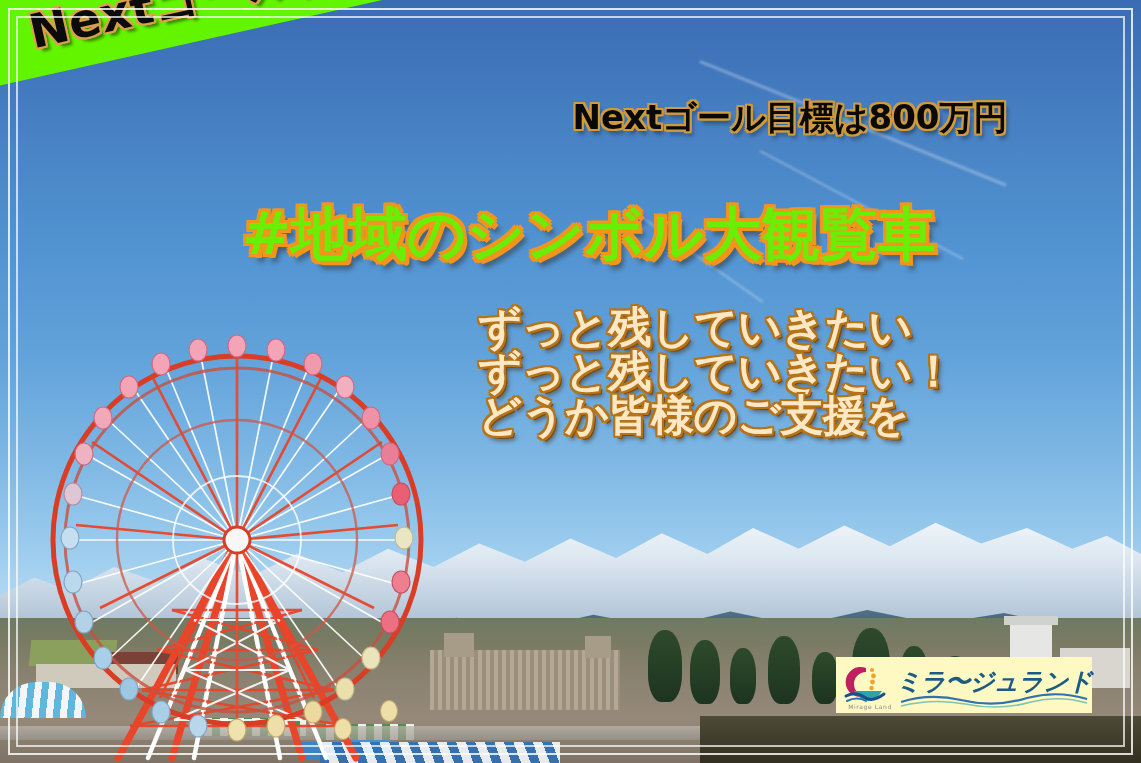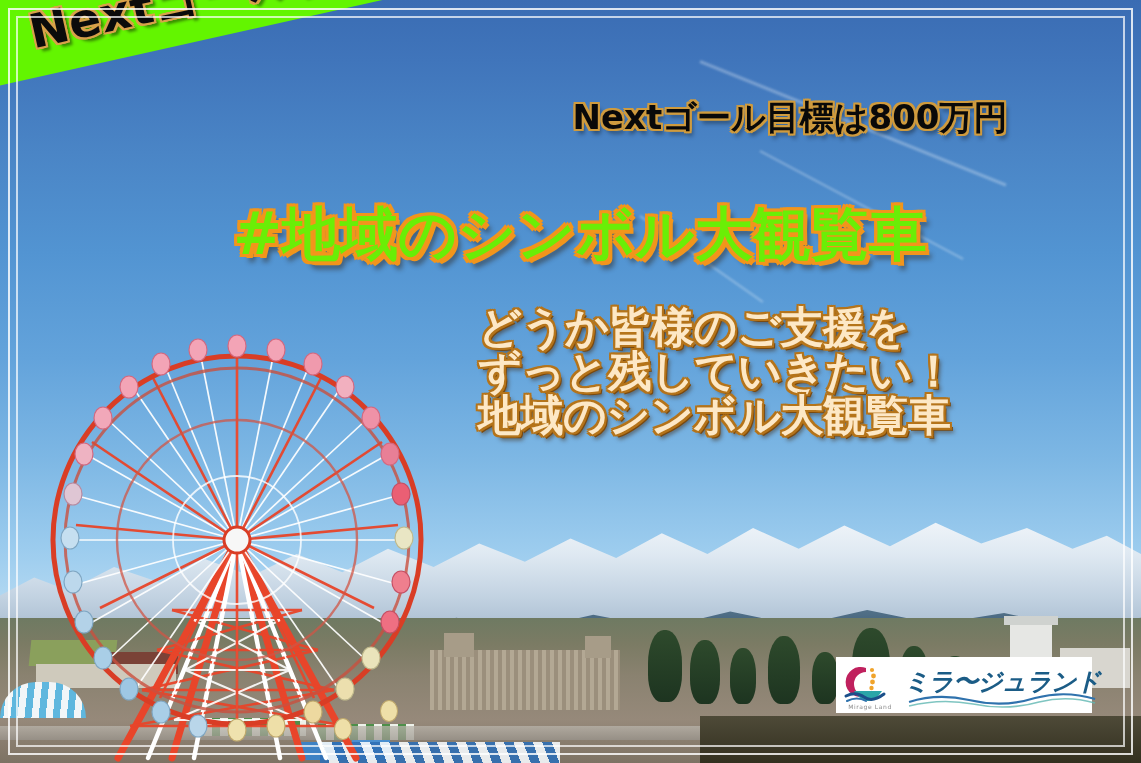--- a/index.html
+++ b/index.html
@@ -92,21 +92,21 @@
     font-size:34px; font-weight:bold; color:#090909;
     text-align:center; white-space:nowrap; letter-spacing:0px;
     text-shadow:
       2px 0 0 #cf9b3e, -2px 0 0 #cf9b3e, 0 2px 0 #cf9b3e, 0 -2px 0 #cf9b3e,
       2px 2px 0 #cf9b3e, -2px 2px 0 #cf9b3e, 2px -2px 0 #cf9b3e, -2px -2px 0 #cf9b3e,
       3px 5px 4px rgba(0,0,0,.4);
   }
 
   
   .hashtag {
-    position:absolute; left:150px; top:196px; width:860px;
+    position:absolute; left:159px; top:196px; width:860px;
     font-size:58px; font-weight:bold; color:#6aee06;
     text-align:center; white-space:nowrap;
     text-shadow:
       3px 0 0 #f2951c, -3px 0 0 #f2951c, 0 3px 0 #f2951c, 0 -3px 0 #f2951c,
       3px 3px 0 #f2951c, -3px 3px 0 #f2951c, 3px -3px 0 #f2951c, -3px -3px 0 #f2951c,
       2px 2px 0 #f2951c, 4px 4px 0 #f2951c,
       6px 8px 5px rgba(40,20,0,.45);
   }
 
   
@@ -120,24 +120,23 @@
     text-shadow:
       2px 0 0 #b5741a, -2px 0 0 #b5741a, 0 2px 0 #b5741a, 0 -2px 0 #b5741a,
       2px 2px 0 #b5741a, -2px 2px 0 #b5741a, 2px -2px 0 #b5741a, -2px -2px 0 #b5741a,
       3px 3px 0 #7a4a10, 4px 5px 4px rgba(60,30,0,.55);
   }
 
   
   .logo-box {
     position:absolute; left:836px; top:657px;
     width:256px; height:56px;
-    background:#ffffff;
+    background:#fef9c3;
     display:flex; align-items:center;
     padding:3px 6px;
-    gap:8px;
   }
   .logo-mark { width:54px; height:50px; flex:0 0 54px; position:relative; }
   .logo-mark svg { width:100%; height:100%; }
   .logo-sub {
     position:absolute; bottom:0px; left:2px; width:52px;
     font-size:6px; color:#8a8a8a; letter-spacing:.6px; text-align:center;
     font-family:"DejaVu Sans","Liberation Sans",sans-serif;
   }
   .logo-word {
     flex:1; position:relative; height:50px;
@@ -370,23 +369,23 @@
   <div style="position:absolute;left:334px;top:718px;width:18px;height:22px;border-radius:50%;background:#eedfa8;border:1px solid #bfa86c;"></div>
 
   <div class="banner"></div>
   <div class="banner-text">Nextゴール挑戦中!</div>
 
   <div class="goal-line">Nextゴール目標は800万円</div>
 
   <div class="hashtag">#地域のシンボル大観覧車</div>
 
   <div class="body-copy">
+    <div class="ln">ずっと残していきたい</div>
+    <div class="ln">ずっと残していきたい！</div>
     <div class="ln">どうか皆様のご支援を</div>
-    <div class="ln">ずっと残していきたい！</div>
-    <div class="ln">地域のシンボル大観覧車</div>
   </div>
 
   <div class="logo-box">
     <div class="logo-mark">
       <svg viewBox="0 0 54 50" xmlns="http://www.w3.org/2000/svg">
 
         <path d="M30 8 A15 15 0 1 0 30 36 A11.5 11.5 0 1 1 30 12 Z" fill="#c0215e" transform="translate(-6,0)"></path>
 
         <circle cx="30" cy="10" r="2.1" fill="#f0a32a"></circle>
         <circle cx="31.5" cy="16" r="2.4" fill="#f0a32a"></circle>

